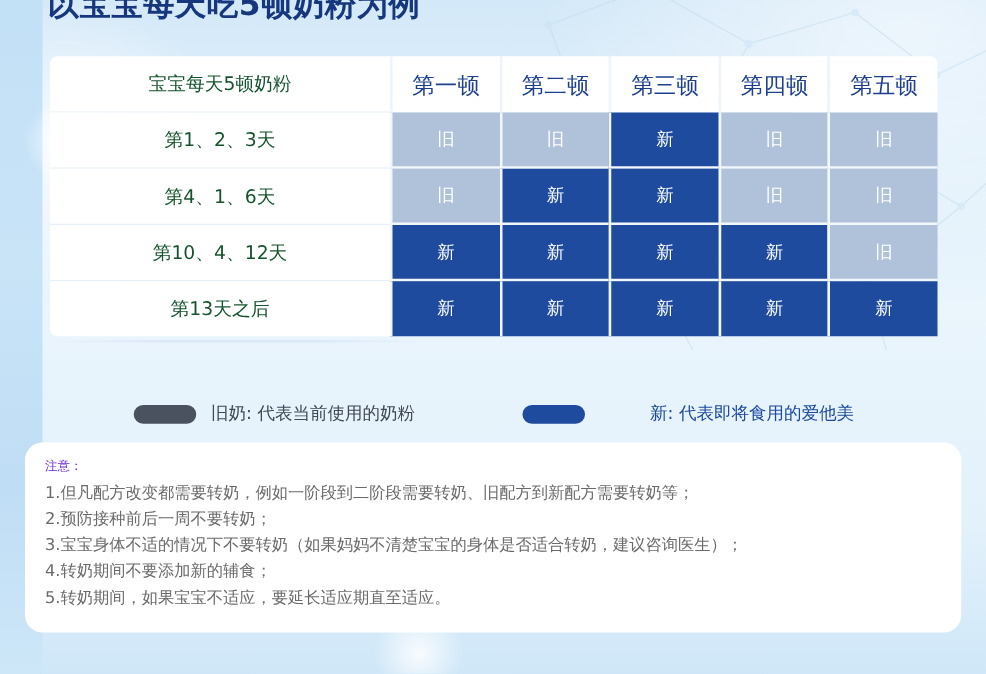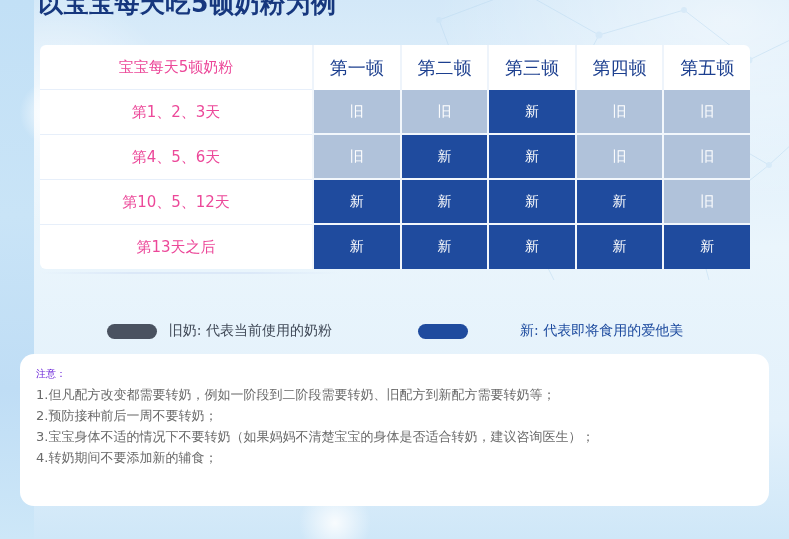--- a/index.html
+++ b/index.html
@@ -94,21 +94,21 @@
     padding: 0;
     margin: 0;
   }
 
   
   col.c-label { width: 272px; }
   col.c-meal  { width: 87.6px; }
 
   .hdr-label, .row-label {
     background: #ffffff;
-    color: #ec4899;
+    color: #14532d;
     font-size: 15px;
     font-weight: 500;
     text-align: center;
     height: 44px;
     vertical-align: middle;
     border-bottom: 1px solid #e7effa;
   }
   .row-label.last { border-bottom: none; }
 
   .hdr-meal {
@@ -276,29 +276,29 @@
       <tbody>
         <tr>
           <td class="row-label">第1、2、3天</td>
           <td class="cell old">旧</td>
           <td class="cell old">旧</td>
           <td class="cell new">新</td>
           <td class="cell old">旧</td>
           <td class="cell old">旧</td>
         </tr>
         <tr>
-          <td class="row-label">第4、5、6天</td>
-          <td class="cell old">旧</td>
-          <td class="cell new">新</td>
-          <td class="cell new">新</td>
-          <td class="cell old">旧</td>
-          <td class="cell old">旧</td>
-        </tr>
-        <tr>
-          <td class="row-label">第10、5、12天</td>
+          <td class="row-label">第4、1、6天</td>
+          <td class="cell old">旧</td>
+          <td class="cell new">新</td>
+          <td class="cell new">新</td>
+          <td class="cell old">旧</td>
+          <td class="cell old">旧</td>
+        </tr>
+        <tr>
+          <td class="row-label">第10、4、12天</td>
           <td class="cell new">新</td>
           <td class="cell new">新</td>
           <td class="cell new">新</td>
           <td class="cell new">新</td>
           <td class="cell old">旧</td>
         </tr>
         <tr>
           <td class="row-label last tbl-round-bl">第13天之后</td>
           <td class="cell new lastrow">新</td>
           <td class="cell new lastrow">新</td>
@@ -321,16 +321,17 @@
     </div>
   </div>
 
   <div class="notes-card">
     <div class="notes-inner">
       <div class="notes-title">注意：</div>
       <div class="note-line">1.但凡配方改变都需要转奶，例如一阶段到二阶段需要转奶、旧配方到新配方需要转奶等；</div>
       <div class="note-line">2.预防接种前后一周不要转奶；</div>
       <div class="note-line">3.宝宝身体不适的情况下不要转奶（如果妈妈不清楚宝宝的身体是否适合转奶，建议咨询医生）；</div>
       <div class="note-line">4.转奶期间不要添加新的辅食；</div>
+      <div class="note-line">5.转奶期间，如果宝宝不适应，要延长适应期直至适应。</div>
     </div>
   </div>
 
 </div>
 
 </body></html>

